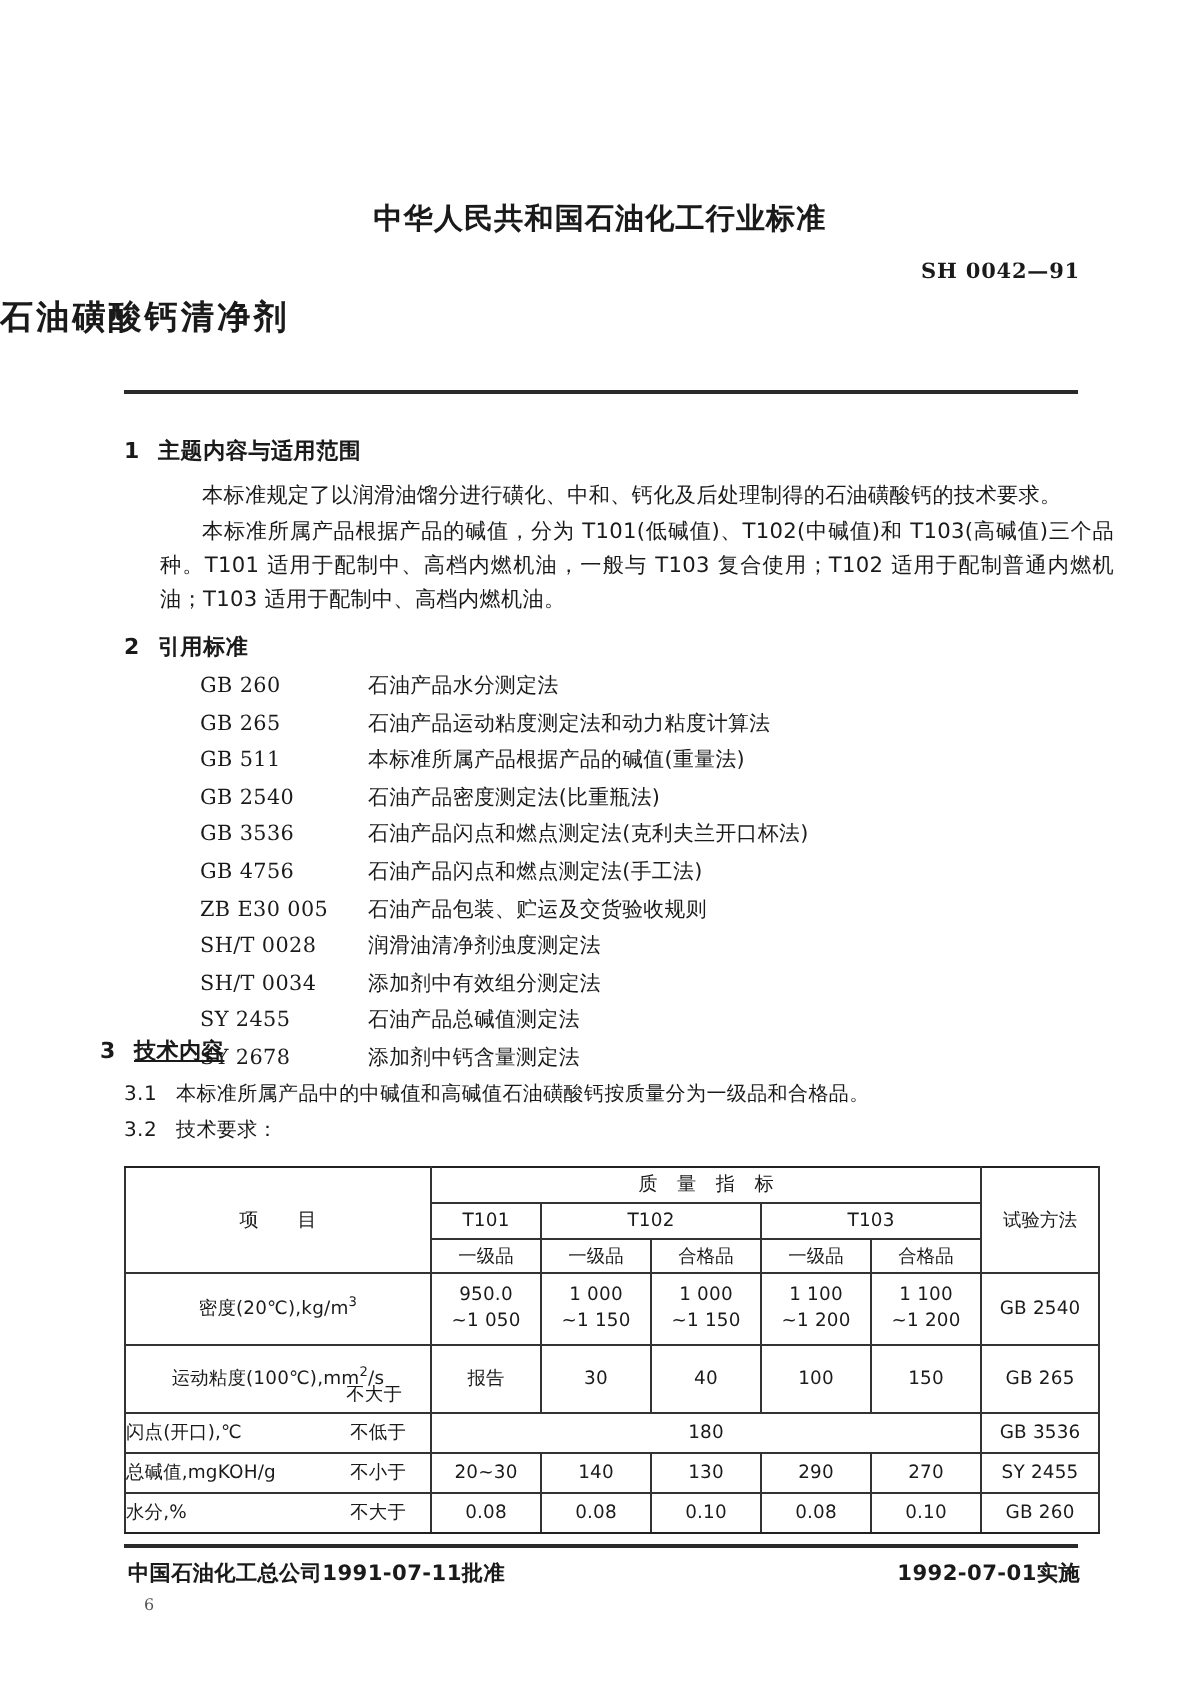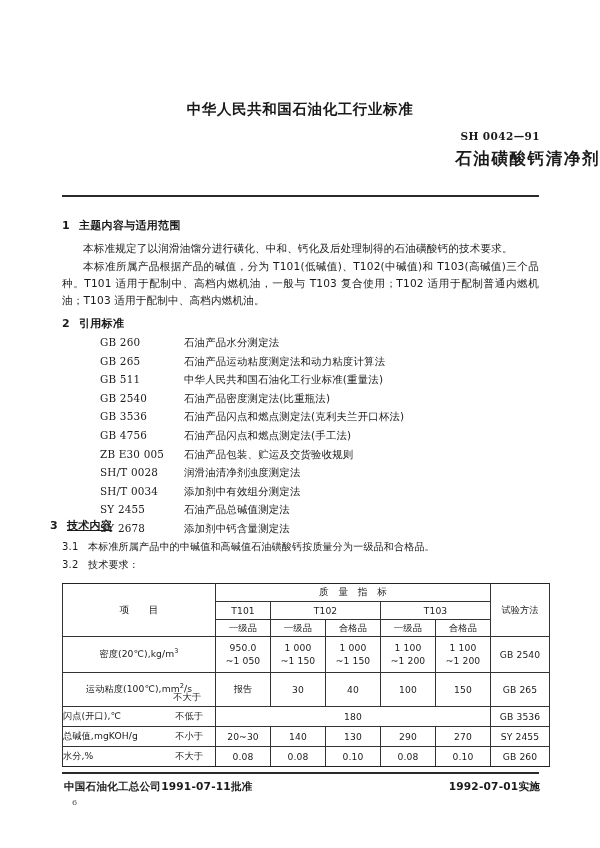--- a/index.html
+++ b/index.html
@@ -39,21 +39,21 @@
     right: 60px; top: 130px;
     font-size: 10.5px;
     font-weight: bold;
     letter-spacing: 0.4px;
     font-family: "DejaVu Serif", "Liberation Serif", serif;
   }
   .hdr-title {
     position: absolute;
     left: 0; top: 148px;
     width: 600px;
-    text-align: right;
+    text-align: left;
     font-size: 16.5px;
     font-weight: bold;
     letter-spacing: 1.6px;
   }
   .rule-top {
     position: absolute;
     left: 62px; top: 195px;
     width: 477px;
     height: 2px;
     background: #2a2a2a;
@@ -67,21 +67,21 @@
     letter-spacing: 0.3px;
   }
   .sec-num { display: inline-block; min-width: 17px; }
   .para {
     position: absolute;
     font-size: 10.6px;
     line-height: 17.2px;
     letter-spacing: 0.15px;
     text-align: justify;
   }
-  .indent { text-indent: 21px; }
+  .indent { text-indent: 21px; margin-left: 18px; }
 
   
   .ref-list {
     position: absolute;
     left: 100px; top: 336px;
     width: 420px;
     font-size: 10.4px;
   }
   .ref-row {
     display: flex;
@@ -218,21 +218,21 @@
     <div class="ref-row">
       <span class="ref-code">GB 260</span>
       <span class="ref-name">石油产品水分测定法</span>
     </div>
     <div class="ref-row">
       <span class="ref-code">GB 265</span>
       <span class="ref-name">石油产品运动粘度测定法和动力粘度计算法</span>
     </div>
     <div class="ref-row">
       <span class="ref-code">GB 511</span>
-      <span class="ref-name">中华人民共和国石油化工行业标准(重量法)</span>
+      <span class="ref-name">本标准所属产品根据产品的碱值(重量法)</span>
     </div>
     <div class="ref-row">
       <span class="ref-code">GB 2540</span>
       <span class="ref-name">石油产品密度测定法(比重瓶法)</span>
     </div>
     <div class="ref-row">
       <span class="ref-code">GB 3536</span>
       <span class="ref-name">石油产品闪点和燃点测定法(克利夫兰开口杯法)</span>
     </div>
     <div class="ref-row">

